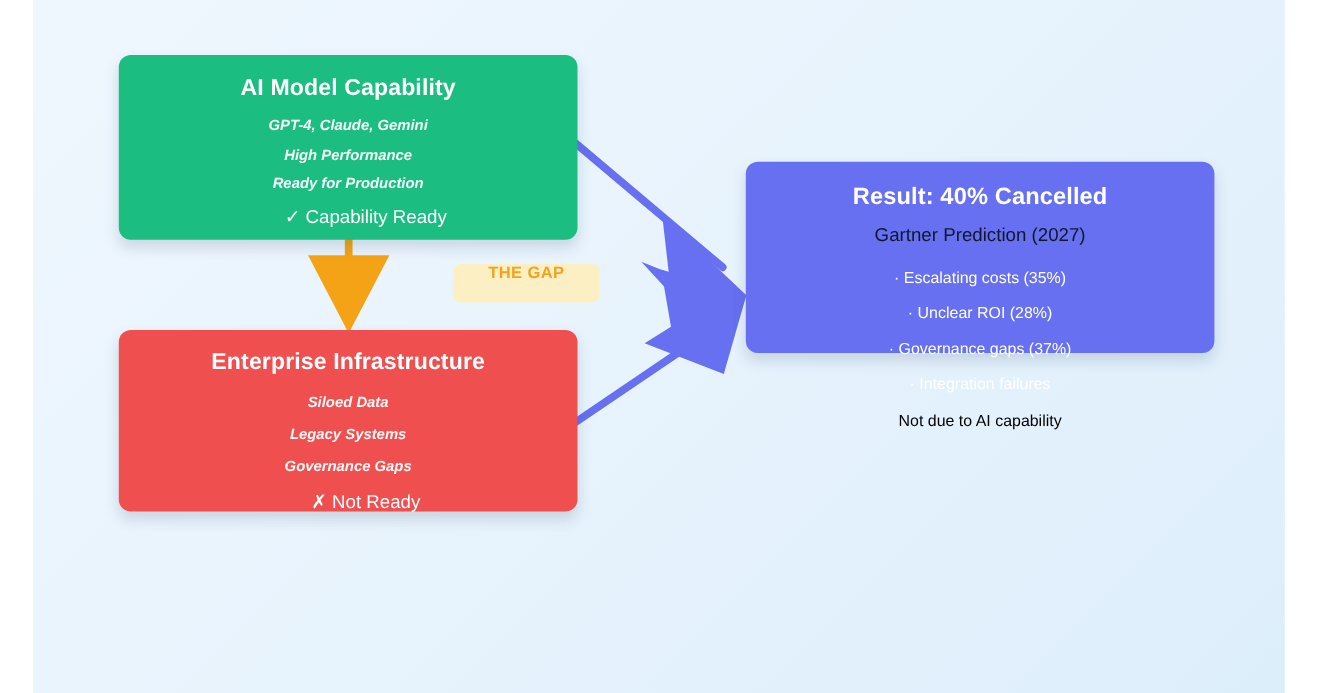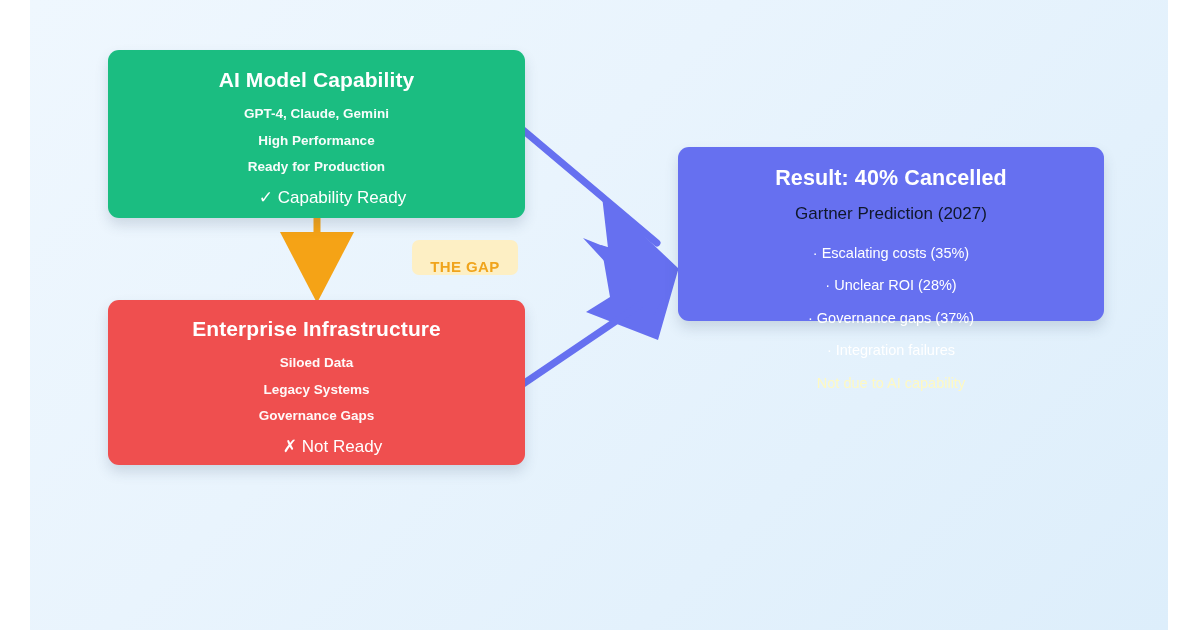--- a/index.html
+++ b/index.html
@@ -51,20 +51,21 @@
     line-height: 1.1;
     color: #ffffff;
   }
 
   .node .line {
     font-size: 13.5px;
     font-weight: bold;
     line-height: 1.0;
     color: #ffffff;
     opacity: 0.97;
+    font-style: italic;
   }
 
   .node .status {
     font-size: 17px;
     font-weight: normal;
     color: #ffffff;
     line-height: 1.0;
     white-space: nowrap;
     margin-left: 32px;
   }
@@ -83,20 +84,21 @@
   #node-capability .status { margin-top: 2px; }
 
   
   #node-infrastructure {
     left: 78px;
     top: 300px;
     width: 417px;
     height: 165px;
     background: #ef4f4f;
     padding-top: 17px;
+    justify-content: space-between;
   }
   #node-infrastructure .title { margin-bottom: 16px; }
   #node-infrastructure .line  { margin-bottom: 13px; }
   #node-infrastructure .status { margin-top: 2px; }
 
   
   #node-result {
     left: 648px;
     top: 147px;
     width: 426px;
@@ -113,34 +115,34 @@
   }
   #node-result .bullet {
     font-size: 14.5px;
     line-height: 1.0;
     color: #ffffff;
     margin-bottom: 18px;
   }
   #node-result .footnote {
     font-size: 14.5px;
     line-height: 1.0;
-    color: #fef9c3;
+    color: #000000;
   }
 
   
   #gap-badge {
     position: absolute;
     left: 382px;
     top: 240px;
-    width: 106px;
+    width: 133px;
     height: 35px;
     background: #fdefc4;
     border-radius: 7px;
     display: flex;
-    align-items: flex-end;
+    align-items: flex-start;
     justify-content: center;
     font-size: 15px;
     font-weight: bold;
     letter-spacing: 0.4px;
     color: #f0a41c;
   }
 
   
   #links {
     position: absolute;

